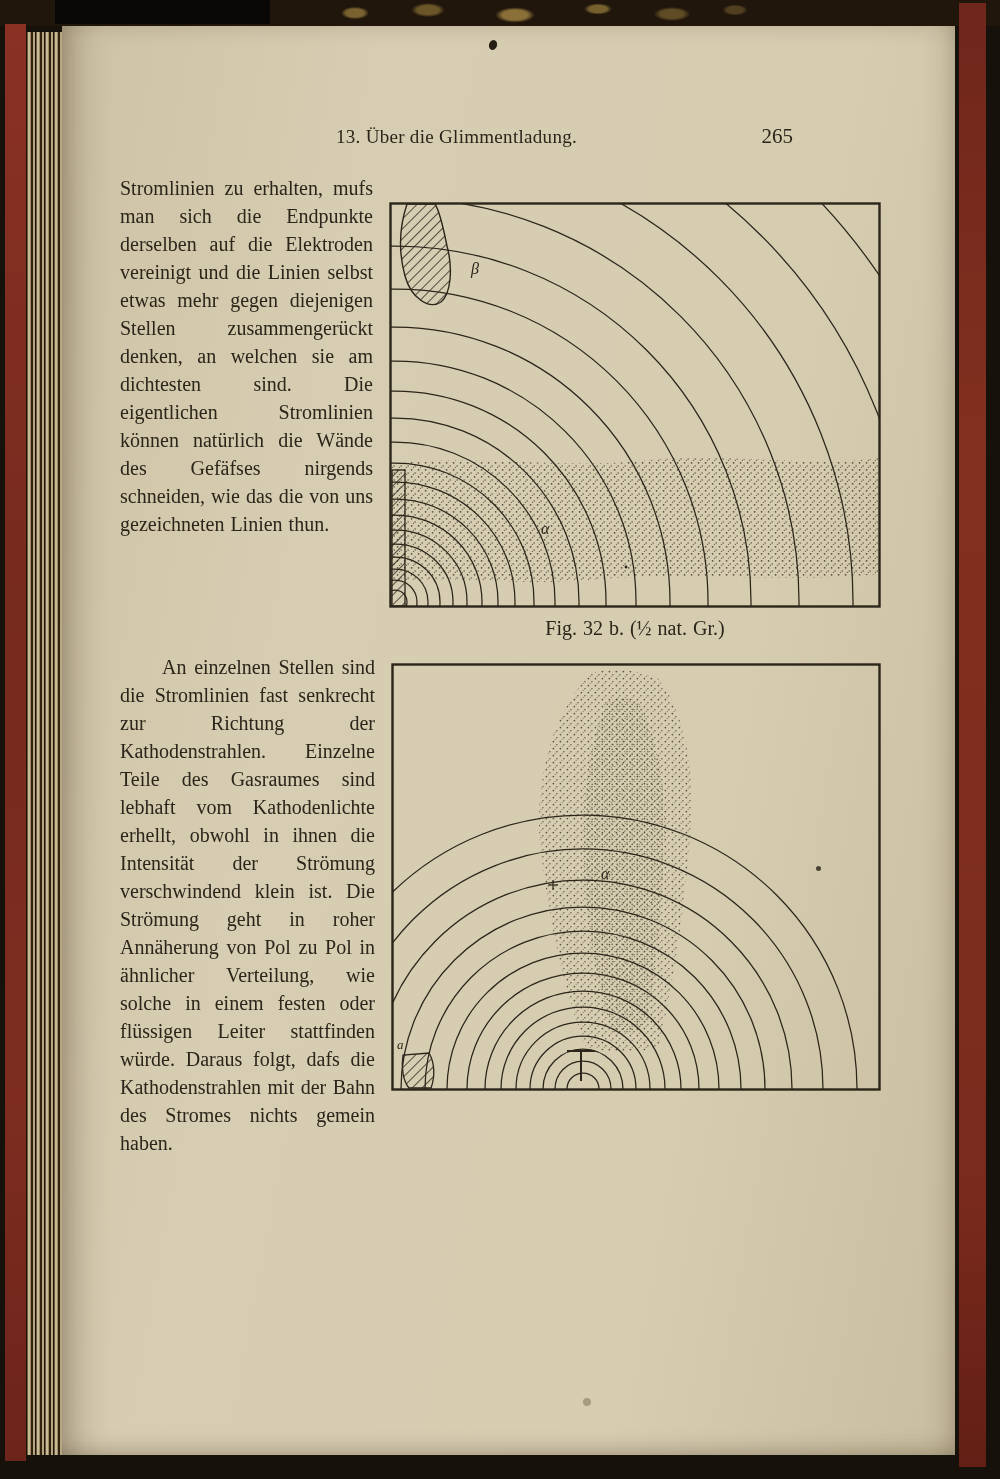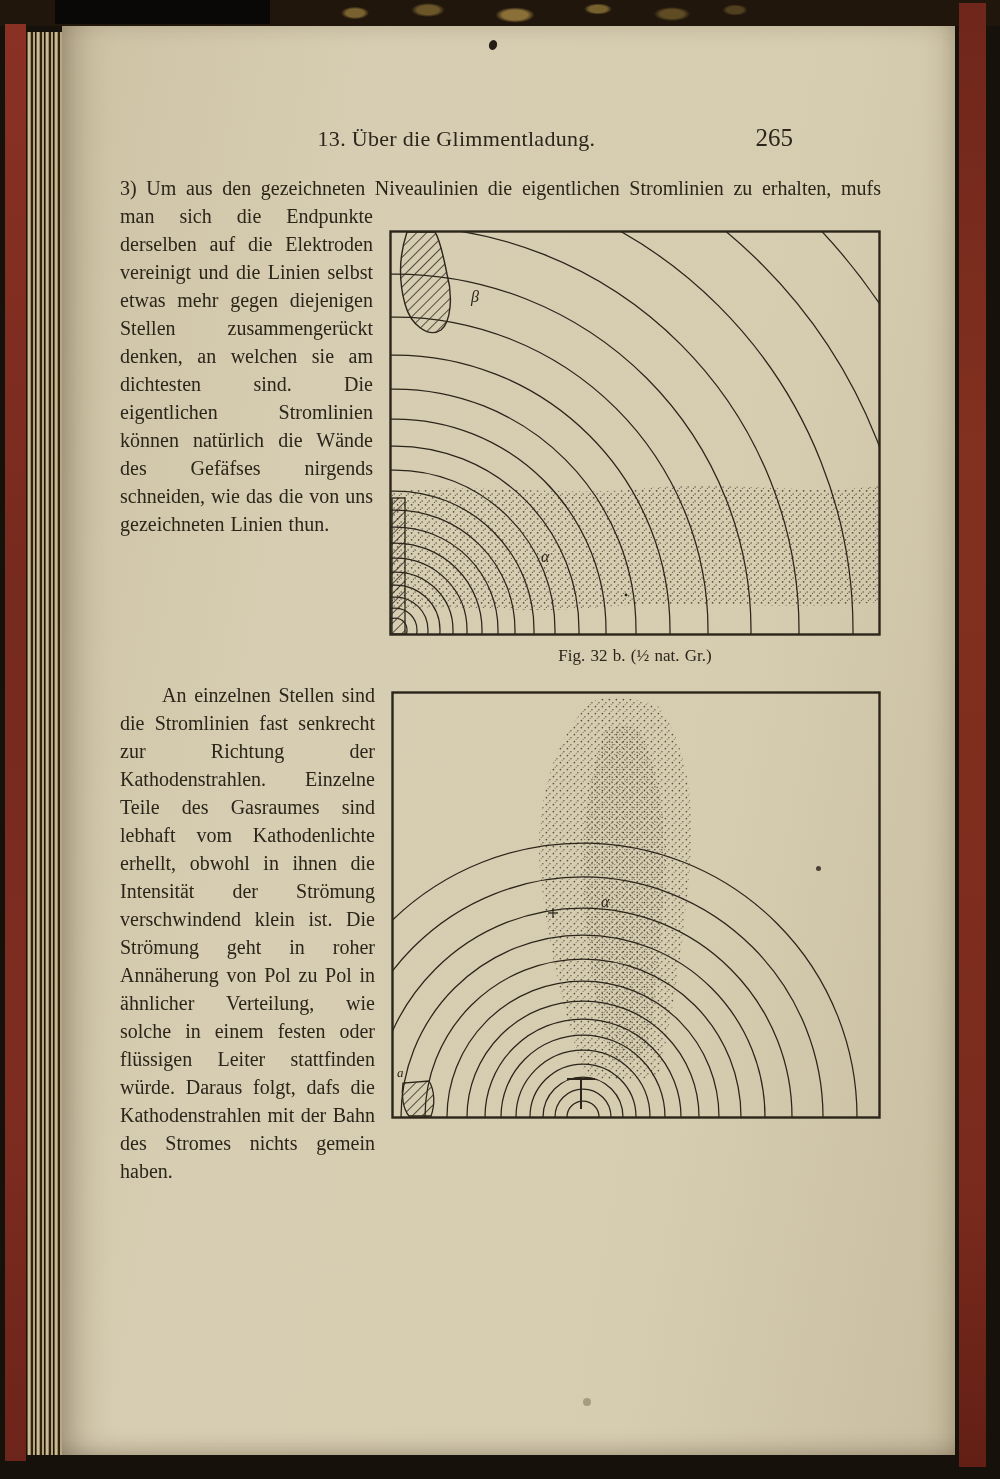--- a/index.html
+++ b/index.html
@@ -52,35 +52,35 @@
   .dot-top{position:absolute;left:427px;top:14px;width:8px;height:10px;border-radius:50%;
     background:#241e15;transform:rotate(18deg);}
   .mark-bottom{position:absolute;left:521px;top:1372px;width:8px;height:8px;border-radius:50%;
     background:#8d8166;opacity:.65;}
   .speck{position:absolute;left:754px;top:840px;width:5px;height:5px;border-radius:50%;background:#4a4234;}
 
   
   .page-header{position:relative;height:28px;margin-bottom:20px;}
   .chapter-title{
     display:block;text-align:center;transform:translateX(-44px);
-    font-size:22px;letter-spacing:.3px;
-  }
-  .page-number{position:absolute;right:88px;top:-2px;font-size:25px;}
+    font-size:19px;letter-spacing:.3px;
+  }
+  .page-number{position:absolute;right:88px;top:-2px;font-size:21px;}
 
   
   .body-text{font-size:20px;line-height:28px;text-align:justify;word-spacing:1px;hyphens:auto;}
   .body-text p{margin:0;}
   p.para-2{clear:both;text-indent:42px;padding-top:2px;}
 
   
   .figblock{float:right;display:block;text-align:center;}
   .figblock-b{width:492px;margin:28px 0 12px 16px;}
   .figblock-c{width:490px;margin:10px 0 12px 16px;}
   .figframe svg{display:block;}
-  .figcaption{display:block;margin-top:9px;font-size:17px;text-indent:0;line-height:22px;}
+  .figcaption{display:block;margin-top:9px;font-size:20px;text-indent:0;line-height:22px;}
   .figlabel{font-style:italic;}
 </style>
 </head>
 <body>
 
 <div class="stage">
 
   <div class="binding-top"></div>
   <div class="cover-notch"></div>
   <div class="red-strip-left"></div>
@@ -93,21 +93,21 @@
     <div class="mark-bottom"></div>
     <div class="speck"></div>
 
     <div class="page-header">
       <span class="chapter-title">13. Über die Glimmentladung.</span>
       <span class="page-number">265</span>
     </div>
 
     <div class="body-text">
 
-      <p class="para-1"><span>3) Um aus den gezeichneten Niveaulinien die eigentlichen</span>
+      <p class="para-1">
         <span class="figblock figblock-b">
           <span class="figframe">
             
             <svg width="492" height="406" viewBox="0 0 492 406" xmlns="http://www.w3.org/2000/svg" role="img">
               <defs>
                 <pattern id="hatchB" width="7" height="7" patternUnits="userSpaceOnUse" patternTransform="rotate(45)">
                   <line x1="0" y1="0" x2="0" y2="7" stroke="#2f2920" stroke-width="1.6"></line>
                 </pattern>
                 <pattern id="dotsB" width="7" height="7" patternUnits="userSpaceOnUse">
                   <circle cx="1.6" cy="1.8" r="0.9" fill="#57503f"></circle>

